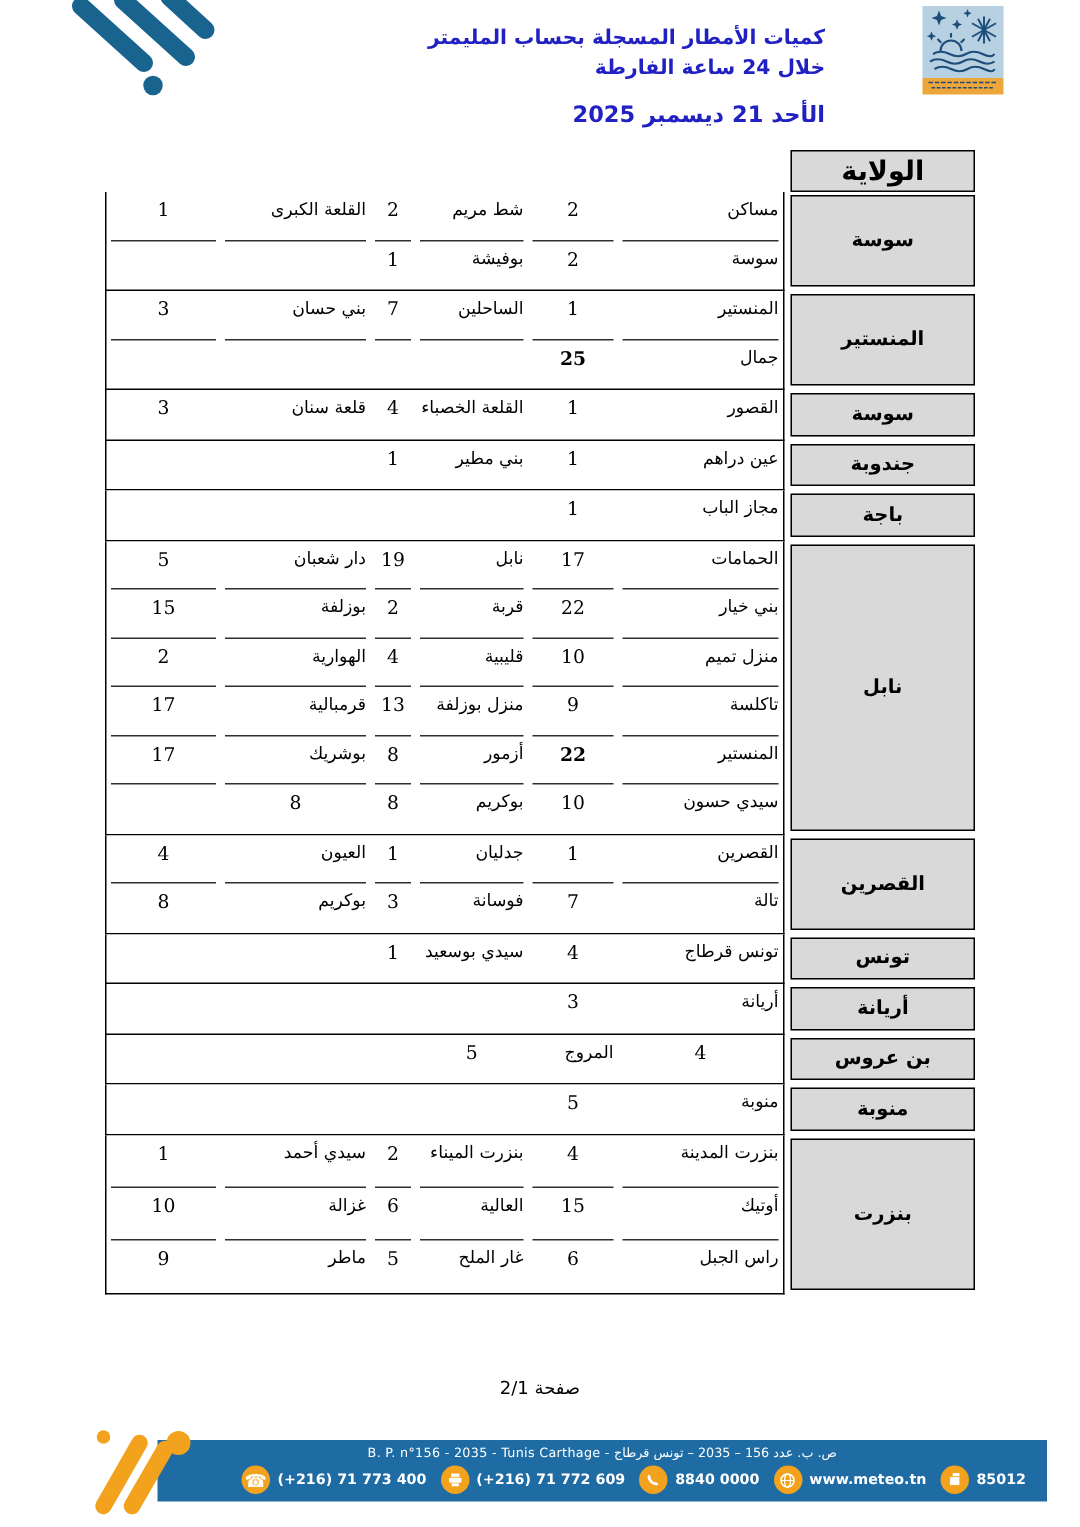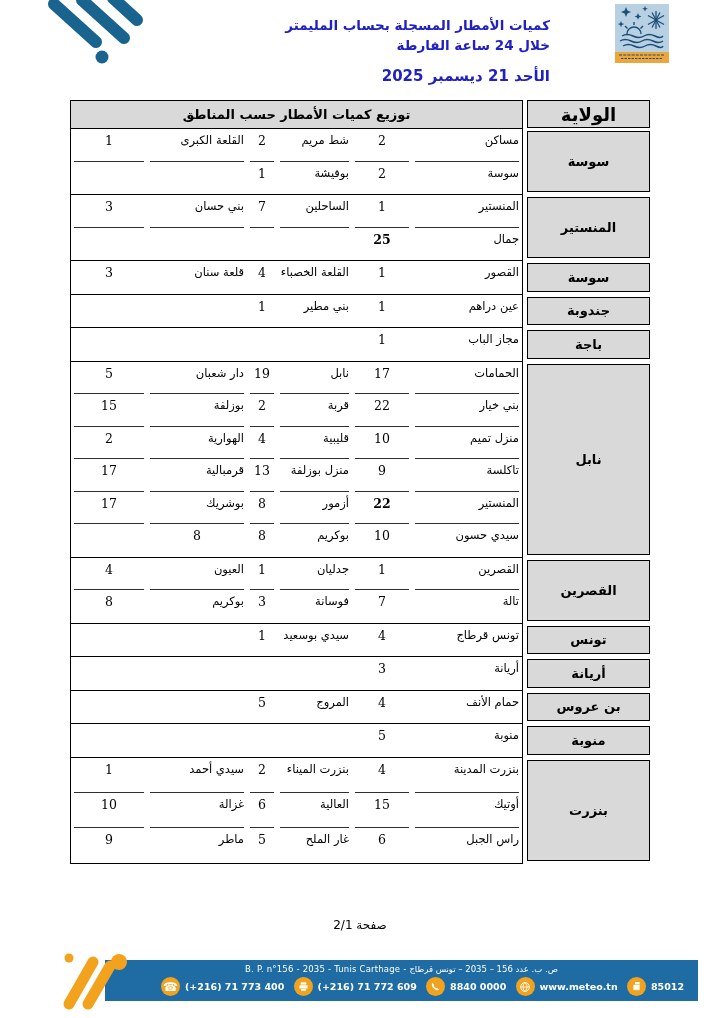--- a/index.html
+++ b/index.html
@@ -93,21 +93,20 @@
   <div class="t1">كميات الأمطار المسجلة بحساب المليمتر</div>
   <div class="t1">خلال 24 ساعة الفارطة</div>
   <div class="date-line">الأحد 21 ديسمبر 2025</div>
 </div>
 
 <div class="tbl">
   <div class="trow">
     <div class="gwilaya">
         <div class="hwbox">الولاية</div>
       </div>
-    <div class="hmain">توزيع كميات الأمطار حسب المناطق</div>
   </div>
   <div>
       <div class="trow">
         <div class="gwilaya">
           <div class="wbox">سوسة</div>
         </div>
         <div class="gcells">
           <div class="row sep">
             <div class="cell name">مساكن</div>
             <div class="cell val">2</div>
@@ -300,21 +299,20 @@
             <div class="cell val"></div>
           </div>
         </div>
       </div>
       <div class="trow">
         <div class="gwilaya">
           <div class="wbox">بن عروس</div>
         </div>
         <div class="gcells">
           <div class="row">
-            <div class="cell name">حمام الأنف</div>
             <div class="cell val">4</div>
             <div class="cell name">المروج</div>
             <div class="cell val">5</div>
             <div class="cell name"></div>
             <div class="cell val"></div>
           </div>
         </div>
       </div>
       <div class="trow">
         <div class="gwilaya">

